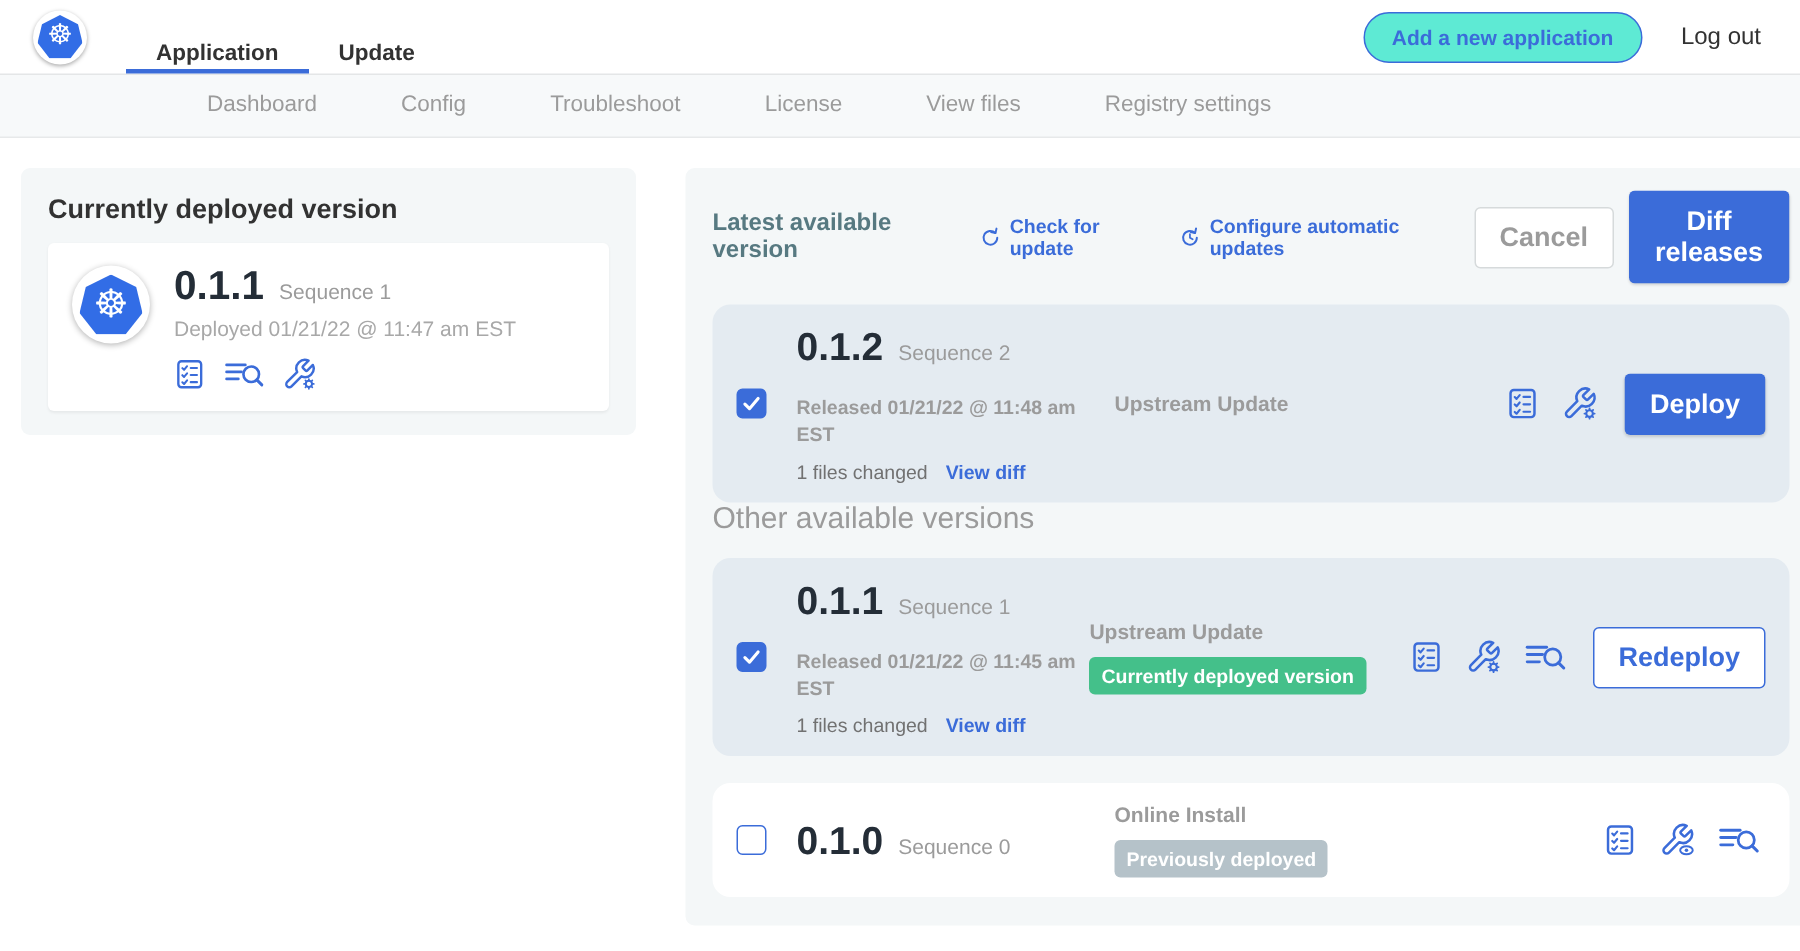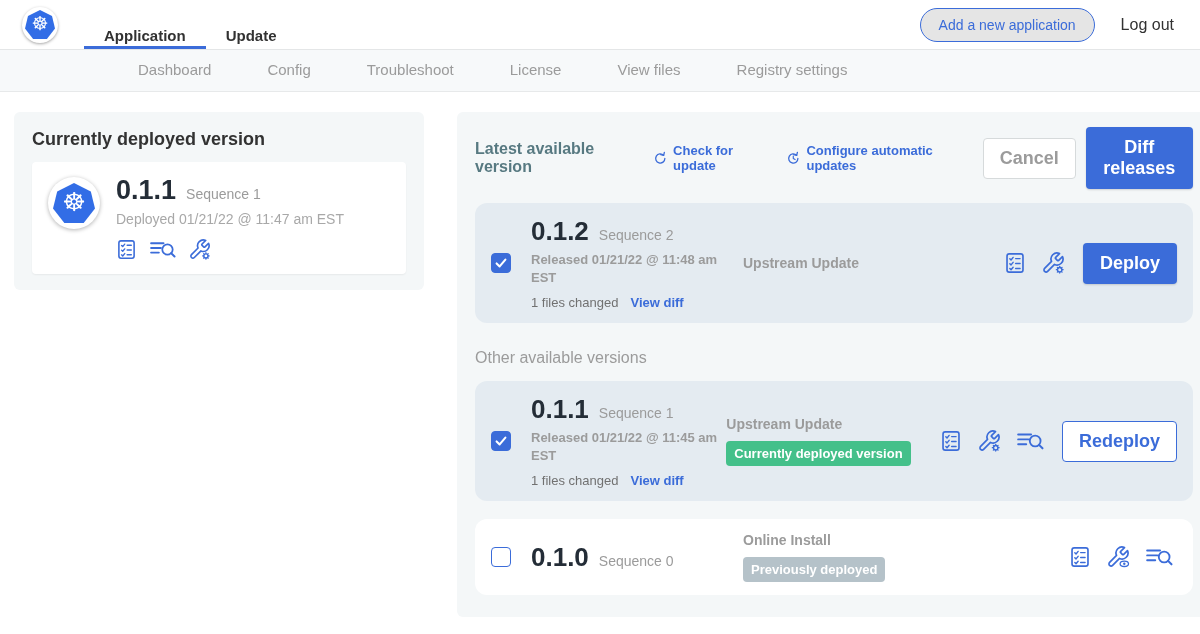--- a/index.html
+++ b/index.html
@@ -13,21 +13,21 @@
   
   .topnav{height:50px;display:flex;align-items:stretch;border-bottom:1px solid #e4e6e7;background:#fff;padding-left:22px;}
   .brand{align-self:center;width:36px;height:36px;border-radius:50%;background:#fff;box-shadow:0 1px 3px rgba(0,0,0,.35);display:flex;align-items:center;justify-content:center;margin-right:26px;}
   .heptagon{background:#326de6;display:flex;align-items:center;justify-content:center;color:#fff;
     clip-path:polygon(50% 0%,90% 21%,100% 64%,73% 100%,27% 100%,0% 64%,10% 21%);}
   .brand .heptagon{width:30px;height:29px;font-size:19px;}
   .wheel{line-height:1;transform:translateY(-1px);}
   .topnav-tab{display:flex;align-items:center;padding:0 20px;font-size:15px;font-weight:600;color:#323232;border-bottom:3px solid transparent;cursor:pointer;margin-top:24px;}
   .topnav-tab.active{font-weight:700;border-bottom-color:#3b6cd9;}
   .topnav-right{margin-left:auto;display:flex;align-items:center;gap:26px;padding-right:26px;}
-  .add-app-btn{background:#e5e5e5;border:1px solid #3b6cd9;color:#3b6cd9;font-weight:400;font-size:14px;border-radius:17px;padding:8px 18px;cursor:pointer;font-family:inherit;}
+  .add-app-btn{background:#5eead4;border:1px solid #3b6cd9;color:#3b6cd9;font-weight:700;font-size:14px;border-radius:17px;padding:8px 18px;cursor:pointer;font-family:inherit;}
   .logout{font-size:16px;color:#323232;cursor:pointer;}
 
   
   .subnav{height:42px;background:#f7f9fa;border-bottom:1px solid #e7e9ea;display:flex;align-items:stretch;padding-left:138px;gap:56px;}
   .subnav-tab{display:flex;align-items:center;font-size:15px;color:#9b9b9b;border-bottom:3px solid transparent;cursor:pointer;}
   .subnav-tab.active{color:#323232;font-weight:600;border-bottom-color:#3b6cd9;}
 
   
   .main{position:relative;height:542px;background:#fff;}
   .panel{position:absolute;background:#f4f7f8;border-radius:6px;}
@@ -59,31 +59,31 @@
   
   .version-card{border-radius:12px;display:flex;align-items:center;padding:13px 16px;margin-top:14px;background:#fff;}
   .version-card.selected{background:#e4ebf1;}
   .version-card:first-of-type{margin-top:15px;}
   .checkbox{width:20px;height:20px;border-radius:4px;border:1px solid #3b6cd9;background:#fff;flex:0 0 auto;cursor:pointer;display:flex;align-items:center;justify-content:center;}
   .checkbox.checked{background:#3b6cd9;border-color:#3b6cd9;}
   .checkbox svg{visibility:hidden;}
   .checkbox.checked svg{visibility:visible;}
   .v-info{margin-left:20px;width:212px;}
   .v-info .version-num{font-size:26px;}
-  .released{font-size:13px;font-weight:600;color:#9b9b9b;margin-top:4px;line-height:1.35;max-width:200px;}
+  .released{font-size:13px;font-weight:600;color:#9b9b9b;margin-top:16px;line-height:1.35;max-width:200px;}
   .files-row{margin-top:9px;font-size:13px;color:#717171;display:flex;gap:12px;align-items:center;}
   .view-diff{color:#3b6cd9;font-weight:700;cursor:pointer;}
   .v-source{width:232px;}
   .source-label{font-size:14px;font-weight:600;color:#9b9b9b;}
   .badge{display:inline-block;margin-top:9px;padding:5px 8px;border-radius:4px;font-size:13px;font-weight:700;color:#fff;}
   .badge-green{background:#44c08a;}
   .badge-gray{background:#b5c2c9;}
   .card-icons{margin-left:auto;display:flex;align-items:center;gap:15px;color:#3b6cd9;}
   .card-action{margin-left:18px;flex:0 0 auto;}
-  .other-title{margin-top:26px;font-size:16px;color:#9b9b9b;}
+  .other-title{font-size:20px;color:#9b9b9b;}
   .hidden-defs{position:absolute;width:0;height:0;overflow:hidden;}
 </style>
 </head>
 <body>
 
 <svg class="hidden-defs" aria-hidden="true">
   <defs>
     <symbol id="sym-checklist" viewBox="0 0 20 20">
       <rect x="2.75" y="1.75" width="14.5" height="16.5" rx="2" fill="none" stroke="currentColor" stroke-width="1.5"></rect>
       <g fill="none" stroke="currentColor" stroke-width="1.3" stroke-linecap="round" stroke-linejoin="round">

